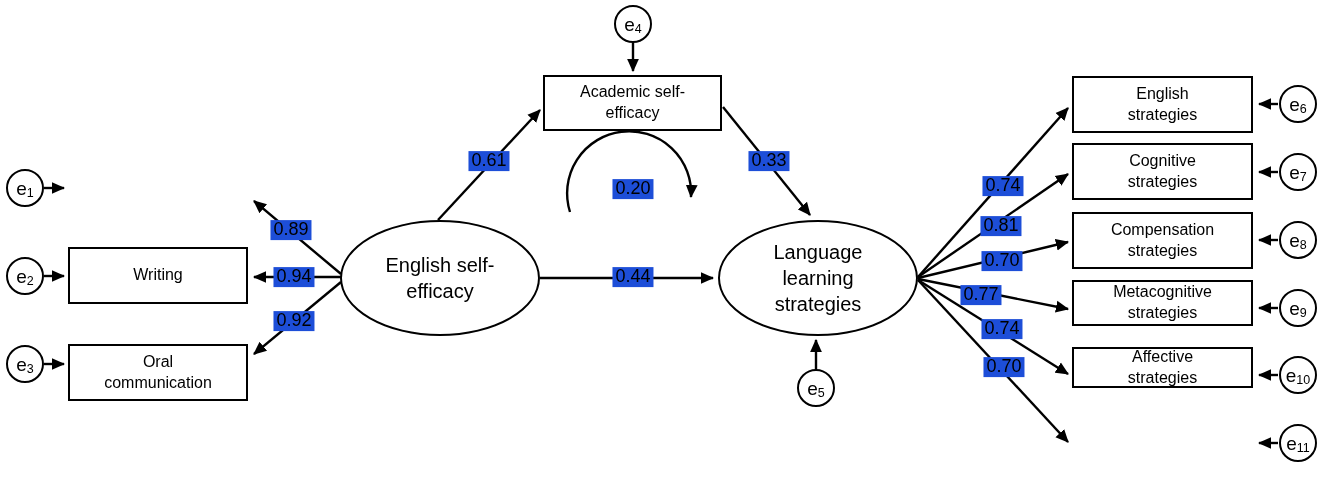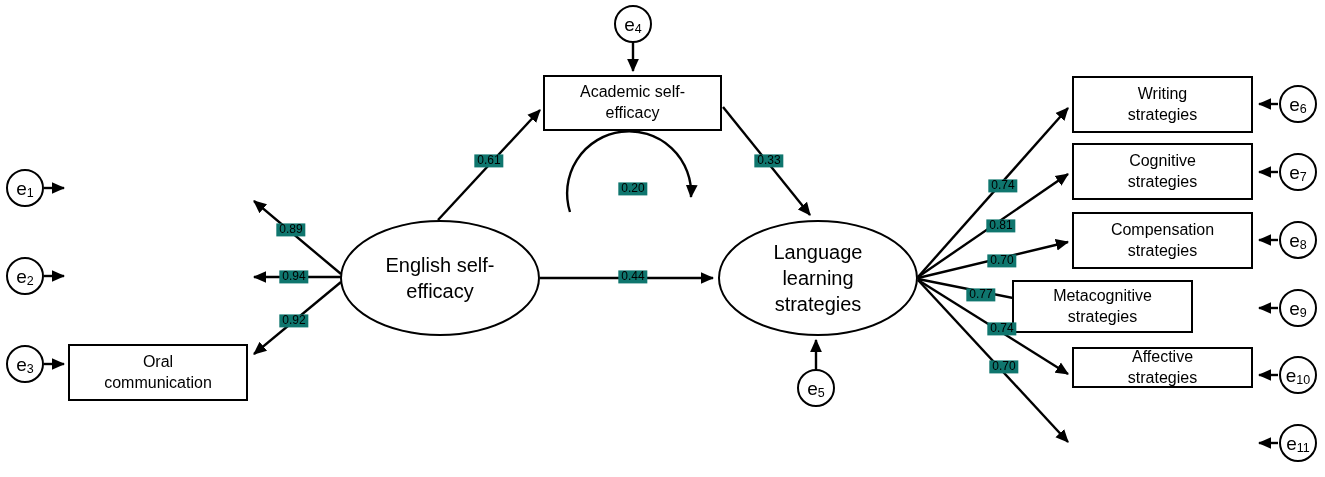--- a/index.html
+++ b/index.html
@@ -51,23 +51,23 @@
     display: flex;
     align-items: center;
     justify-content: center;
     font-size: 19px;
     line-height: 1;
   }
   .esub { font-size: 12.5px; position: relative; top: 5px; }
   .coef {
     position: absolute;
     transform: translate(-50%, -50%);
-    background: #0f766e;
+    background: #1d4ed8;
     padding: 0 3px;
-    font-size: 12px;
+    font-size: 18px;
     line-height: 1.1;
   }
 </style>
 </head>
 <body>
 
 <div class="canvas">
 
   <svg class="layer" width="1325" height="477" viewBox="0 0 1325 477">
     <defs>
@@ -100,33 +100,34 @@
     <line x1="918" y1="280" x2="1068" y2="442" stroke="#000" stroke-width="2.4" marker-end="url(#arr)"></line>
 
     <line x1="1278" y1="104" x2="1259" y2="104" stroke="#000" stroke-width="2.4" marker-end="url(#arr)"></line>
     <line x1="1278" y1="172" x2="1259" y2="172" stroke="#000" stroke-width="2.4" marker-end="url(#arr)"></line>
     <line x1="1278" y1="240" x2="1259" y2="240" stroke="#000" stroke-width="2.4" marker-end="url(#arr)"></line>
     <line x1="1278" y1="308" x2="1259" y2="308" stroke="#000" stroke-width="2.4" marker-end="url(#arr)"></line>
     <line x1="1278" y1="375" x2="1259" y2="375" stroke="#000" stroke-width="2.4" marker-end="url(#arr)"></line>
     <line x1="1278" y1="443" x2="1259" y2="443" stroke="#000" stroke-width="2.4" marker-end="url(#arr)"></line>
   </svg>
 
+  <div class="box" style="left:68px; top:247px; width:180px; height:57px">Writing</div>
   <div class="box" style="left:68px; top:344px; width:180px; height:57px">Oral
 communication</div>
 
   <div class="box" style="left:543px; top:75px; width:179px; height:56px">Academic self-
 efficacy</div>
 
-  <div class="box" style="left:1072px; top:76px; width:181px; height:57px">Writing
+  <div class="box" style="left:1072px; top:76px; width:181px; height:57px">English
 strategies</div>
   <div class="box" style="left:1072px; top:143px; width:181px; height:57px">Cognitive
 strategies</div>
   <div class="box" style="left:1072px; top:212px; width:181px; height:57px">Compensation
 strategies</div>
-  <div class="box" style="left:1012px; top:280px; width:181px; height:53px">Metacognitive
+  <div class="box" style="left:1072px; top:280px; width:181px; height:46px">Metacognitive
 strategies</div>
   <div class="box" style="left:1072px; top:347px; width:181px; height:41px">Affective
 strategies</div>
 
   <div class="ellipse" style="left:340px; top:220px; width:200px; height:116px">English self-
 efficacy</div>
   <div class="ellipse" style="left:718px; top:220px; width:200px; height:116px">Language
 learning
 strategies</div>
 

